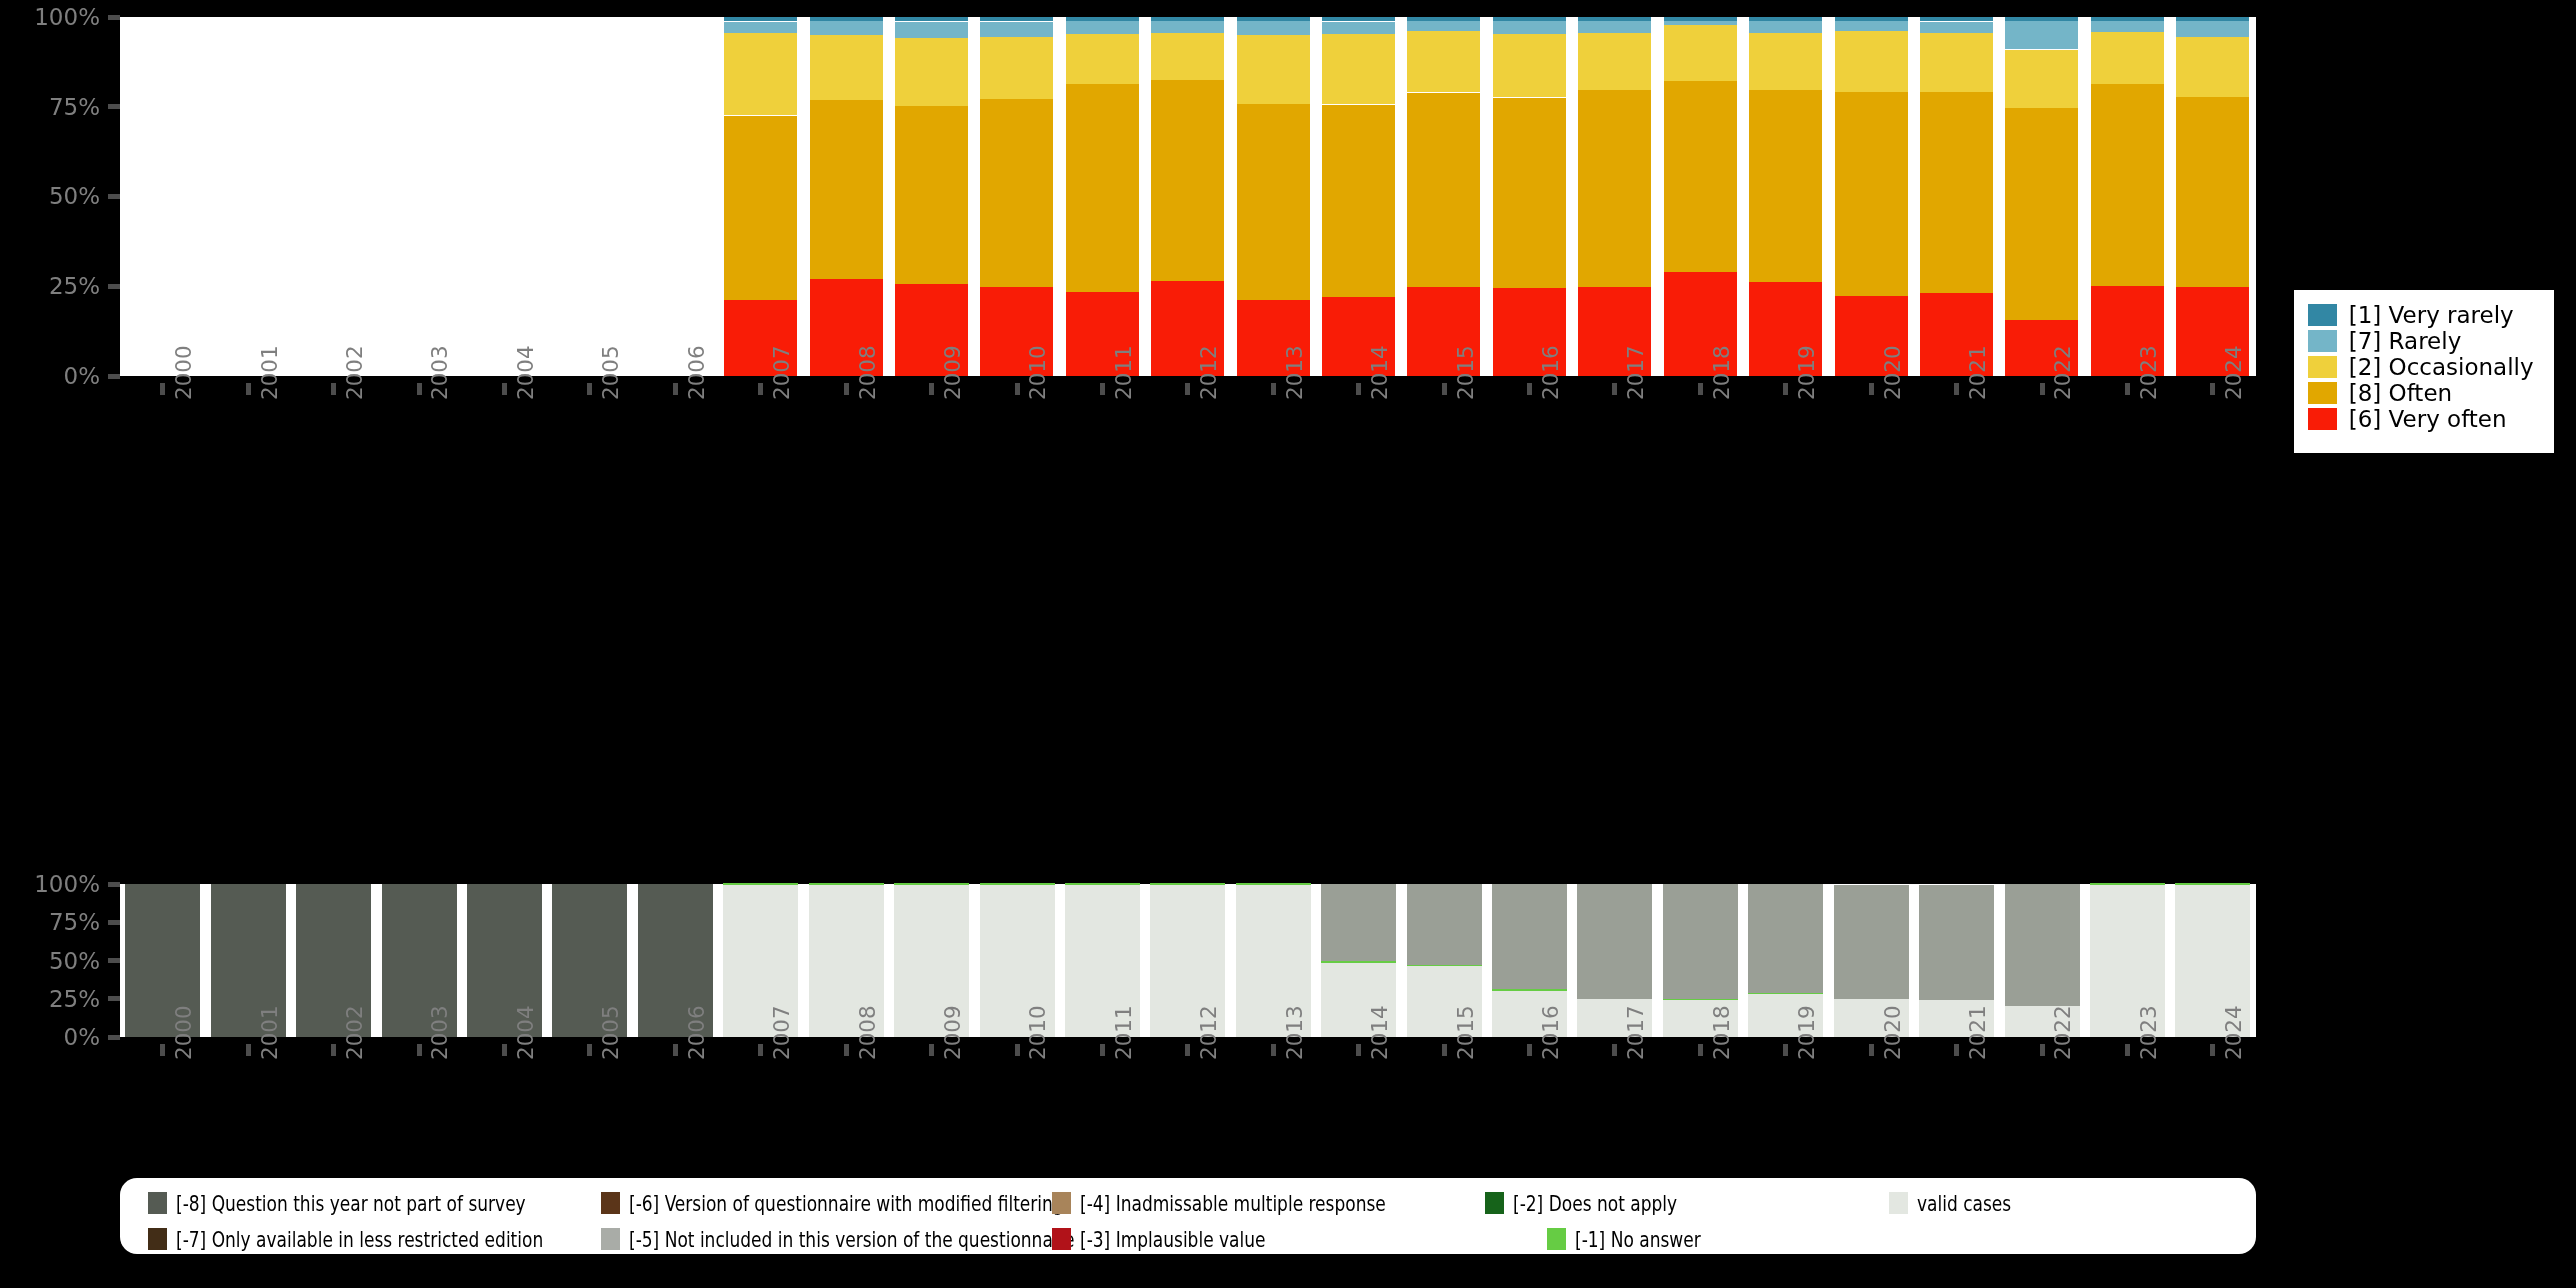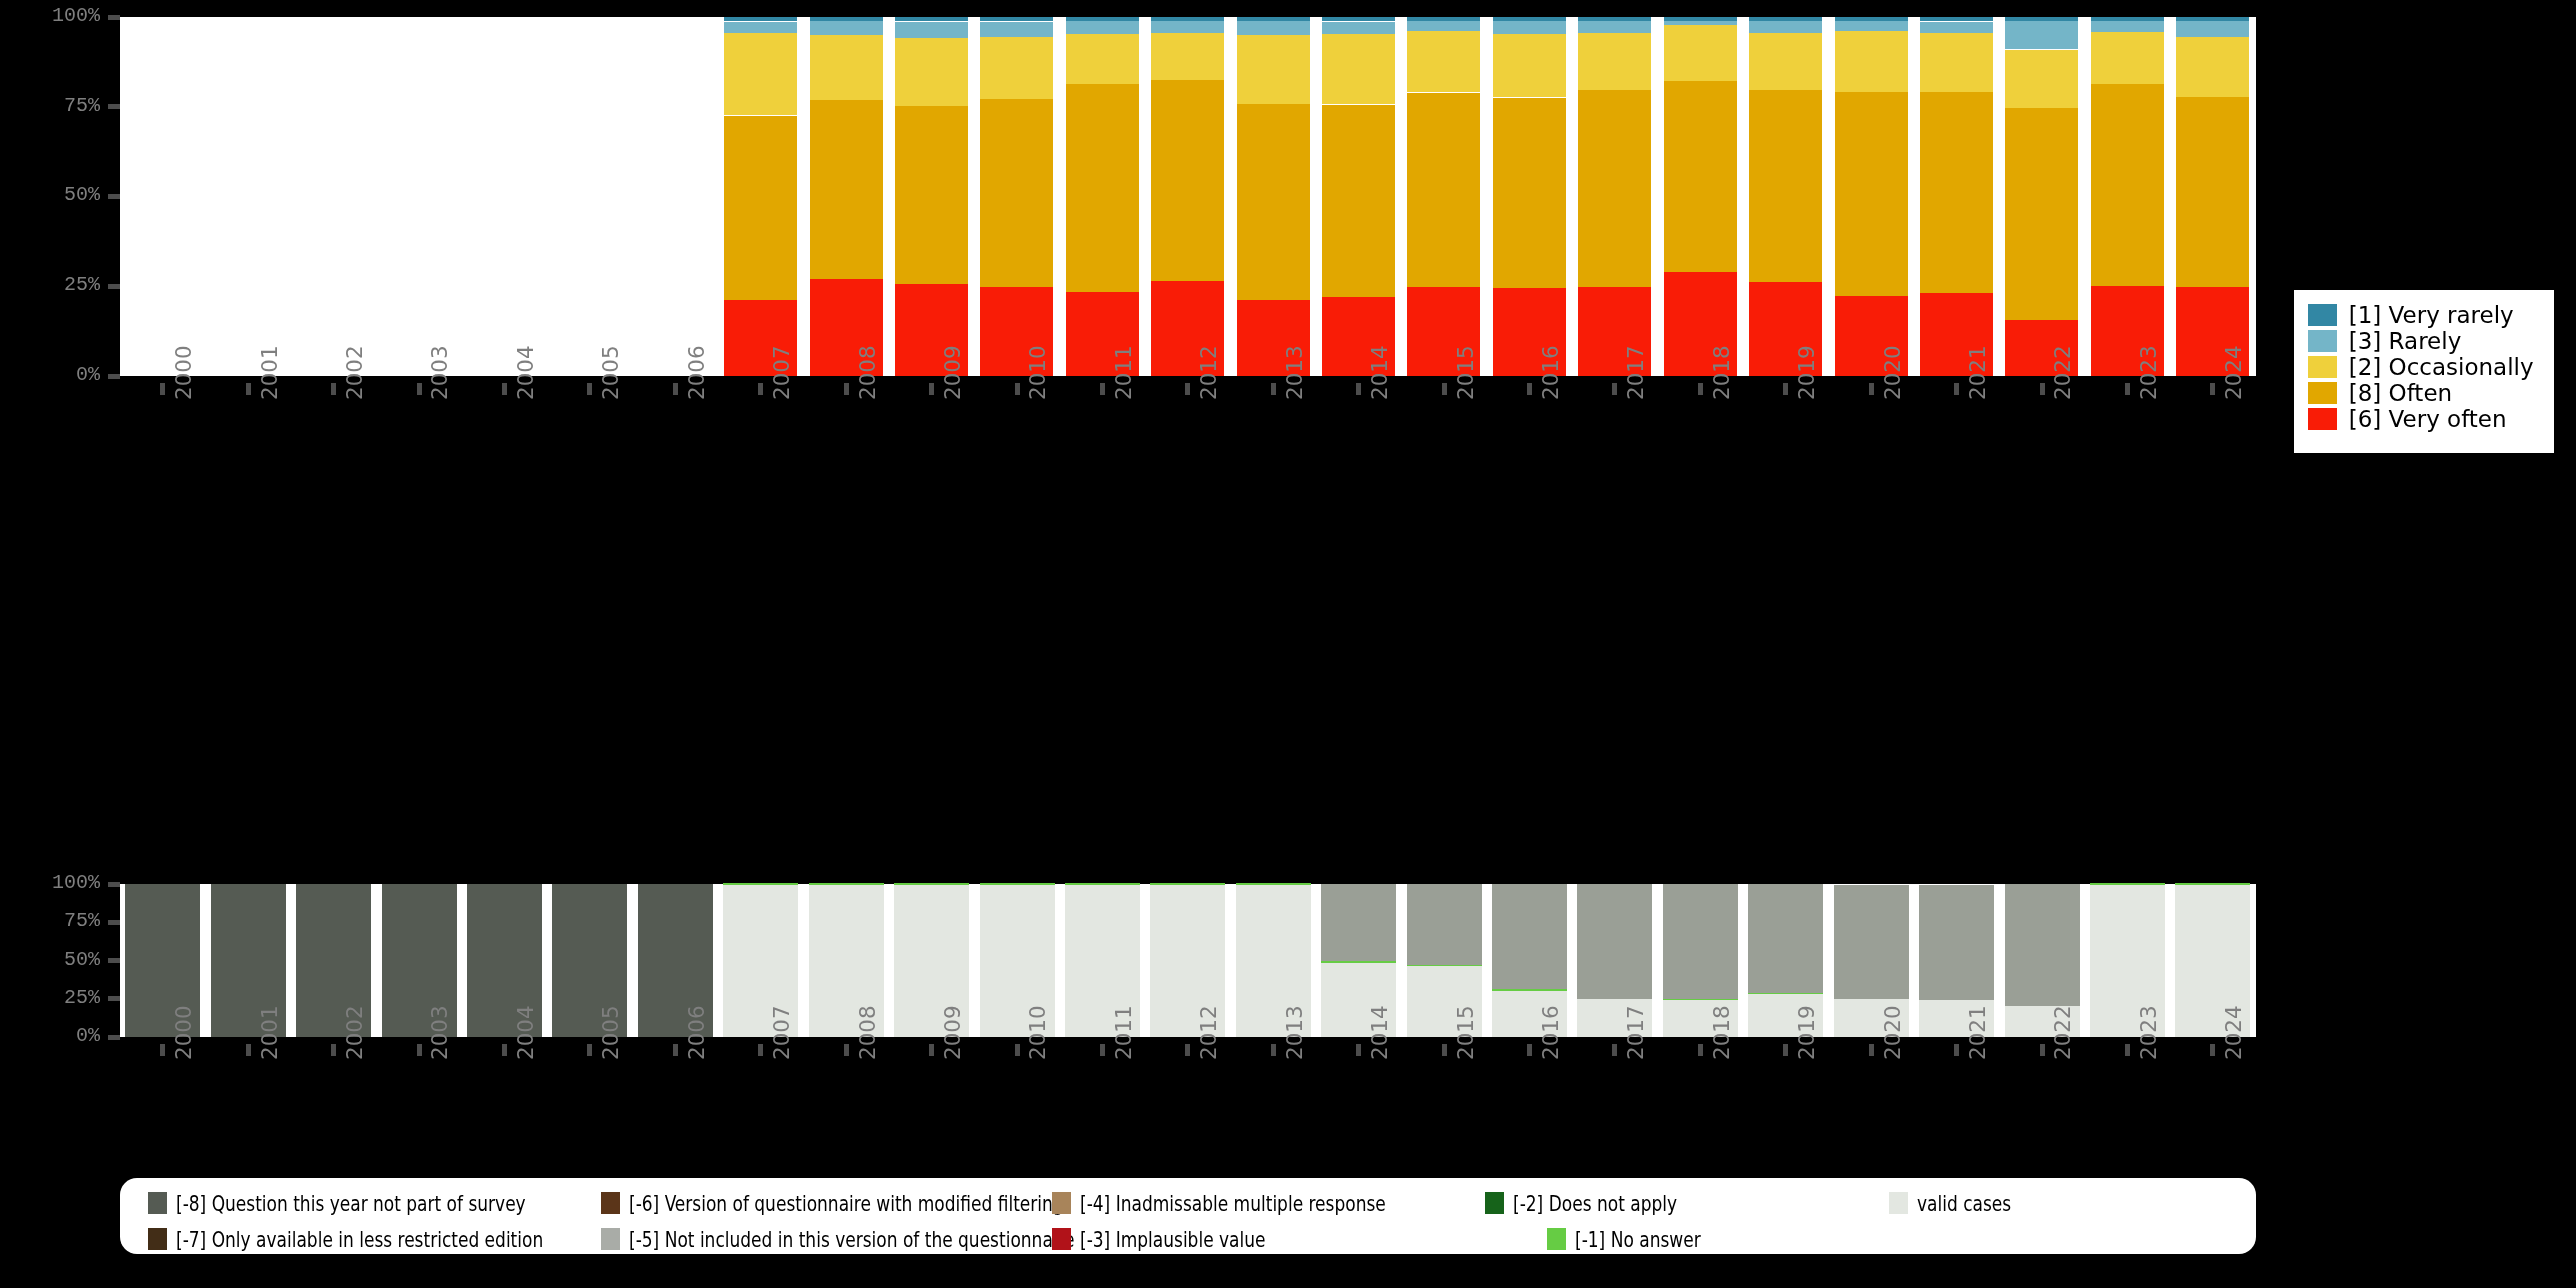--- a/index.html
+++ b/index.html
@@ -2,22 +2,22 @@
 <html style="font-size:13.7px"><head>
 <meta charset="utf-8">
 <style>
   html,body{margin:0;padding:0;background:#000;}
   body{width:2576px;height:1288px;position:relative;overflow:hidden;
        font-family:"DejaVu Sans","Liberation Sans",sans-serif;}
 
   
   .panel{position:absolute;background:#fff;}
   .tick{position:absolute;background:#4d4d4d;}
-  .ylab{position:absolute;color:#7f7f7f;font-size:20px;text-align:right;
-        white-space:nowrap;line-height:1;font-family:Liberation Mono, monospace;}
+  .ylab{position:absolute;color:#7f7f7f;font-size:23px;text-align:right;
+        white-space:nowrap;line-height:1;}
   .xlab{position:absolute;color:#7f7f7f;font-size:21.5px;white-space:nowrap;
         transform-origin:left top;transform:rotate(-90deg);line-height:1;}
 
   
   #top-plot{left:120px;top:17px;width:2136px;height:359px;}
   .seg{position:absolute;left:0;width:100%;}
 
   
   #bot-plot{left:120px;top:884px;width:2136px;height:153px;}
 
@@ -404,21 +404,21 @@
     <div class="xlab" style="left: 2223px; top: 1060px;">2024</div>
   </div>
 
 <div id="legend-main">
     <div class="row">
       <span class="sw" style="background: rgb(50, 135, 164);"></span>
       <span class="lt">[1] Very rarely</span>
     </div>
     <div class="row">
       <span class="sw" style="background: rgb(116, 181, 200);"></span>
-      <span class="lt">[3] Rarely</span>
+      <span class="lt">[7] Rarely</span>
     </div>
     <div class="row">
       <span class="sw" style="background: rgb(239, 208, 59);"></span>
       <span class="lt">[2] Occasionally</span>
     </div>
     <div class="row">
       <span class="sw" style="background: rgb(225, 167, 0);"></span>
       <span class="lt">[8] Often</span>
     </div>
     <div class="row">

